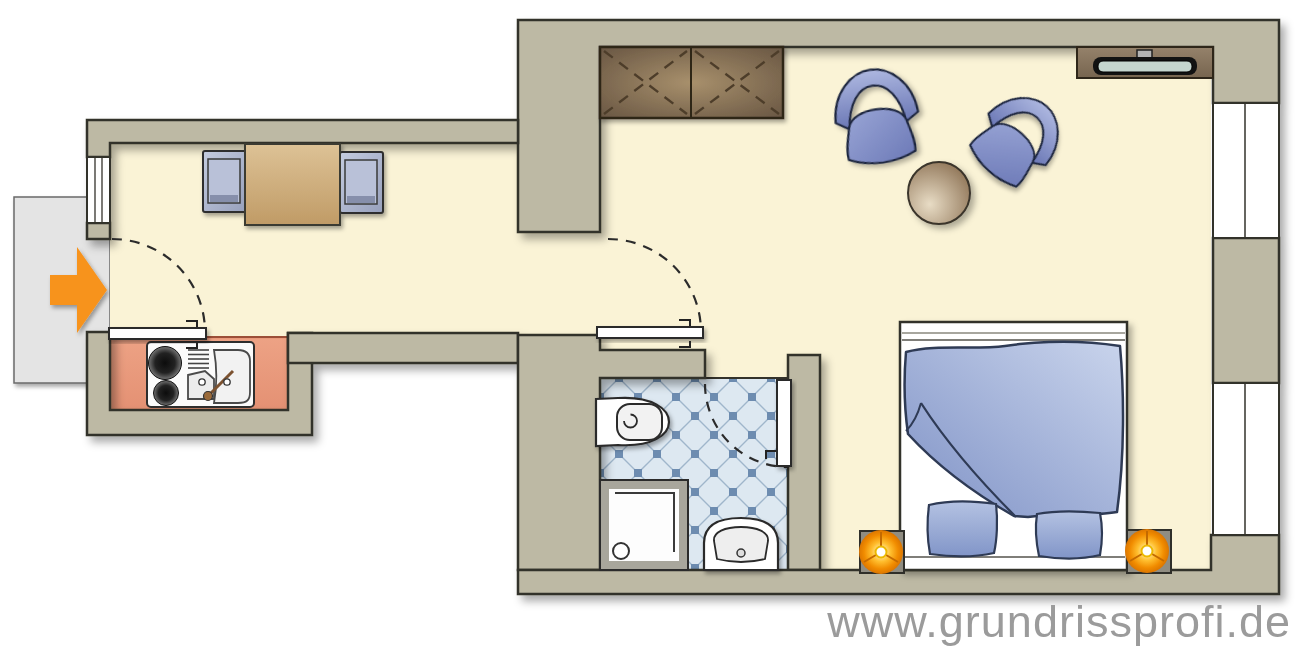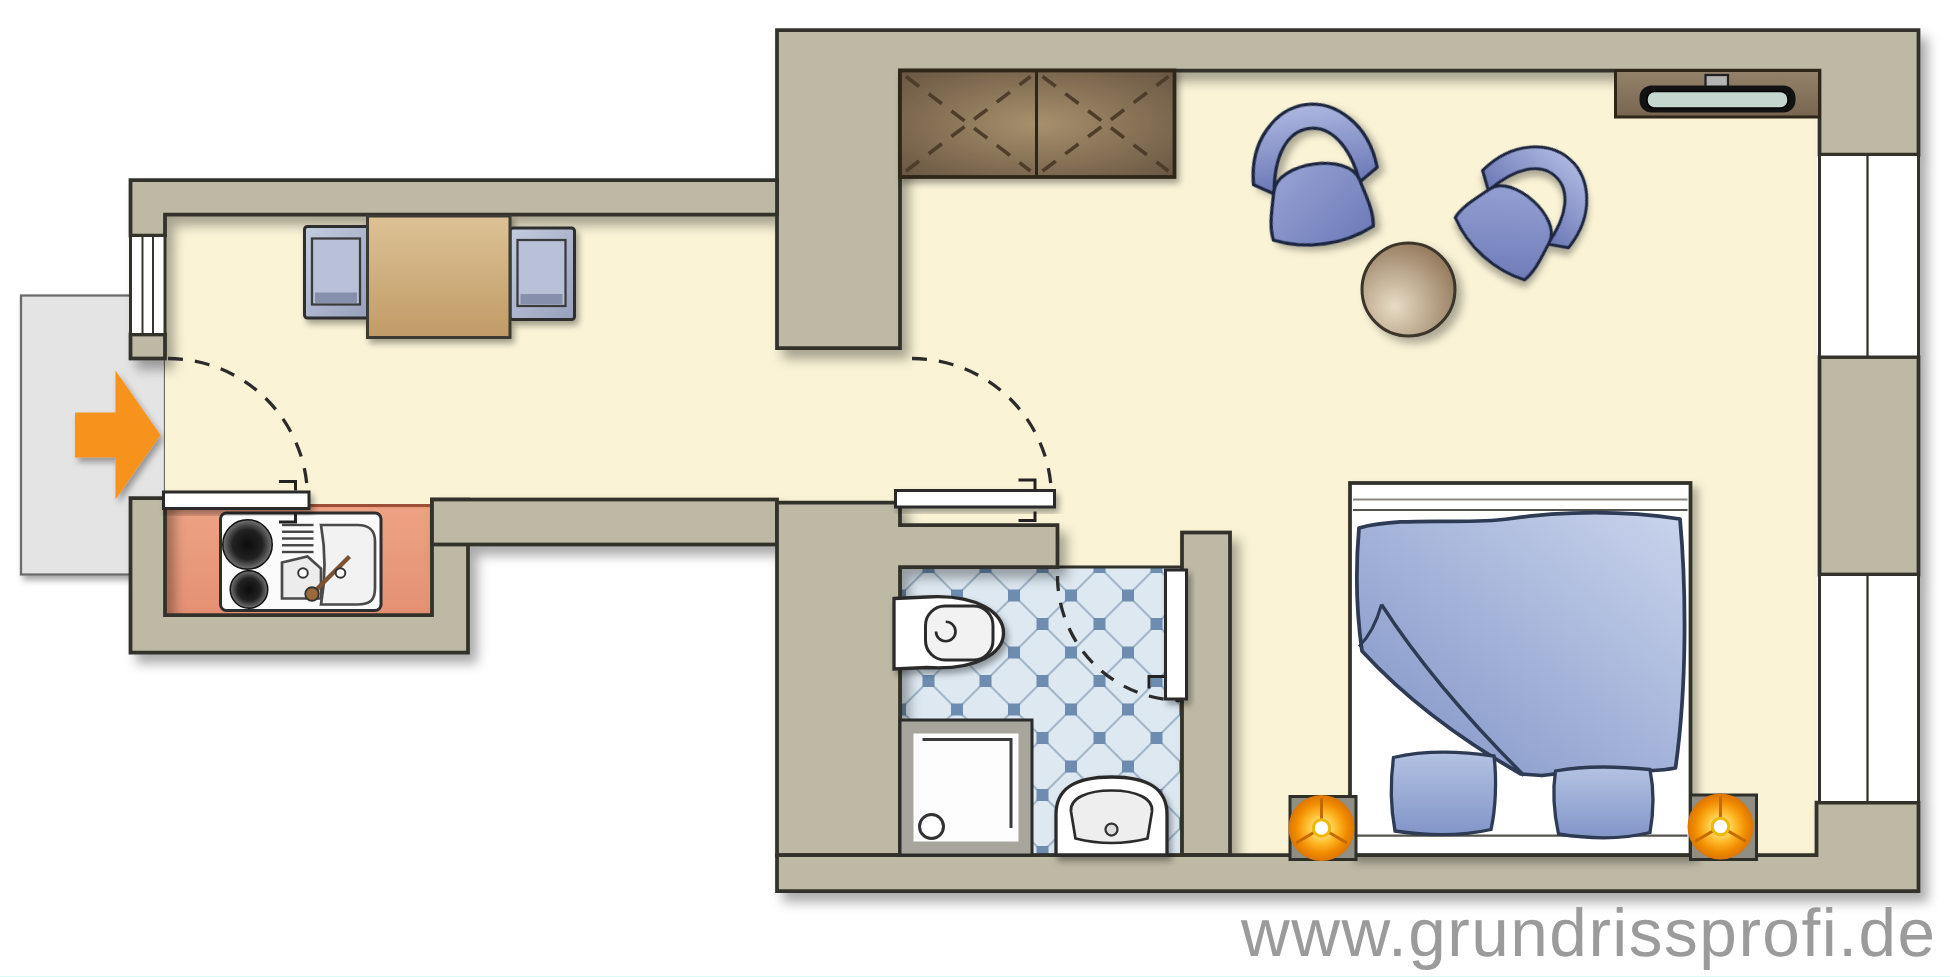--- a/index.html
+++ b/index.html
@@ -1,16 +1,16 @@
 <!DOCTYPE html>
 <html><head>
 <meta charset="utf-8">
 <style>
   html,body{margin:0;padding:0;background:#ffffff;}
-  #stage{position:relative;width:1300px;height:651px;overflow:hidden;background:#5eead4;}
+  #stage{position:relative;width:1300px;height:651px;overflow:hidden;background:#eab308;}
   svg{display:block;}
   text{font-family:"Liberation Sans", sans-serif;}
 </style>
 </head>
 <body>
 
 <div id="stage">
 <svg width="1300" height="651" viewBox="0 0 1300 651">
   <defs>
     <linearGradient id="gWood" x1="0" y1="0" x2="0" y2="1">

